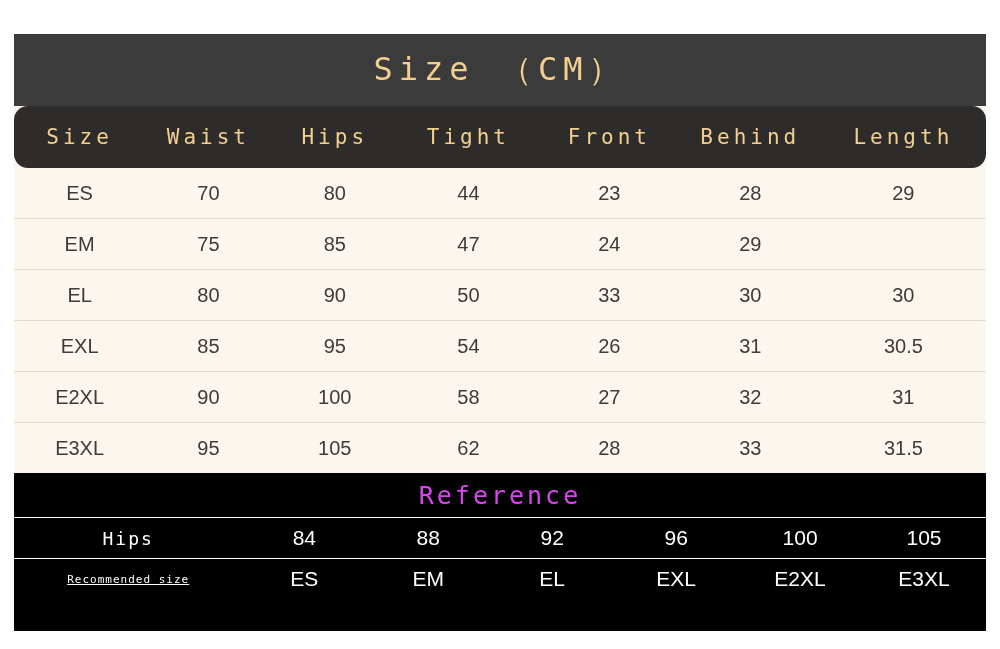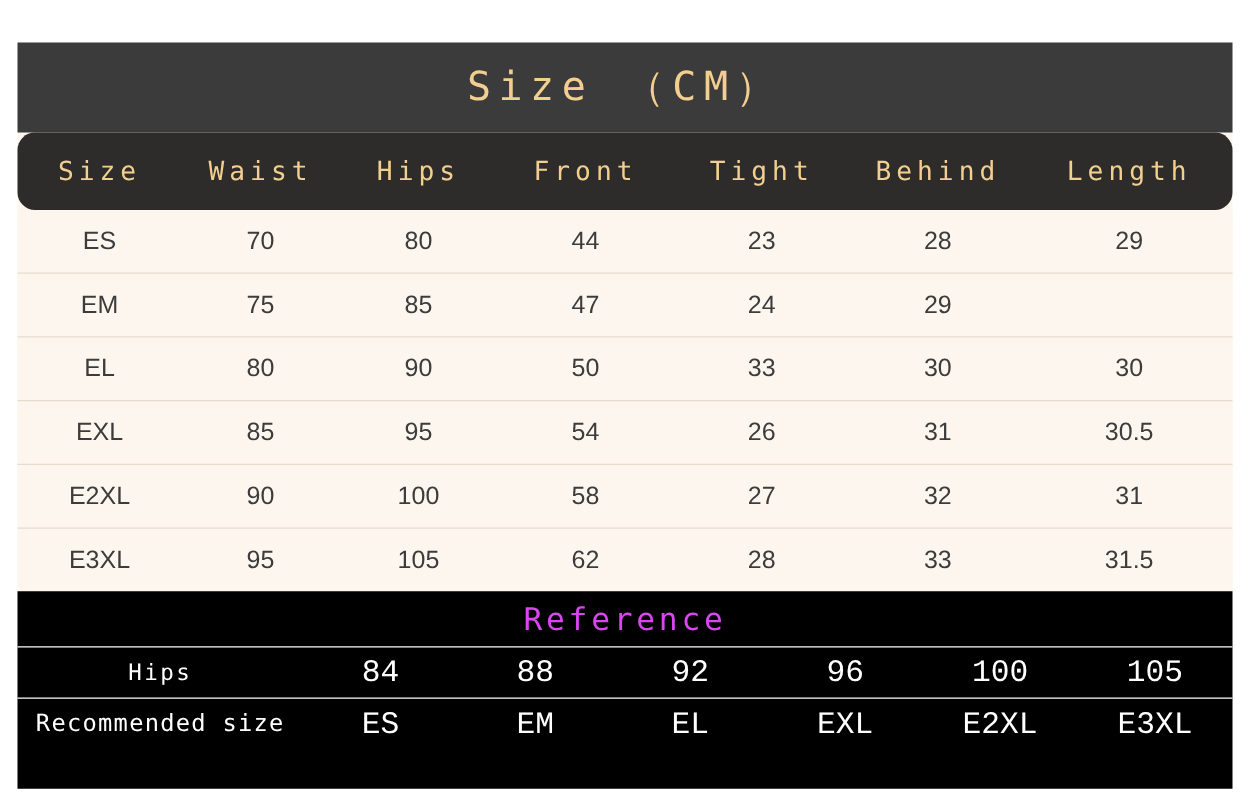--- a/index.html
+++ b/index.html
@@ -113,48 +113,49 @@
   }
   .ref-label {
     width: 23.5%;
     text-align: center;
     color: #ffffff;
     font-family: "DejaVu Sans Mono", monospace;
     font-size: 18px;
     letter-spacing: 2px;
   }
   .ref-label.small {
-    font-size: 19px;
+    font-size: 11px;
     letter-spacing: 1px;
+    text-decoration: underline;
   }
   .ref-cell {
     width: 12.75%;
     text-align: center;
     color: #ffffff;
-    font-family: Liberation Mono, monospace;
-    font-size: 25px;
+    font-family: Liberation Sans, sans-serif;
+    font-size: 21px;
   }
   .ref-spacer { flex: 1 1 auto; }
 </style>
 </head>
 <body>
 
 <div class="page">
   <div class="chart">
 
     <div class="title-band">
       <div class="title-text">Size （CM）</div>
     </div>
 
     <div class="header-row">
       <div class="cell c0">Size</div>
       <div class="cell c1">Waist</div>
       <div class="cell c2">Hips</div>
+      <div class="cell c3">Tight</div>
       <div class="cell c4">Front</div>
-      <div class="cell c3">Tight</div>
       <div class="cell c5">Behind</div>
       <div class="cell c6">Length</div>
     </div>
 
     <div class="body-rows">
       <div class="row">
         <div class="cell c0">ES</div>
         <div class="cell c1">70</div>
         <div class="cell c2">80</div>
         <div class="cell c3">44</div>

